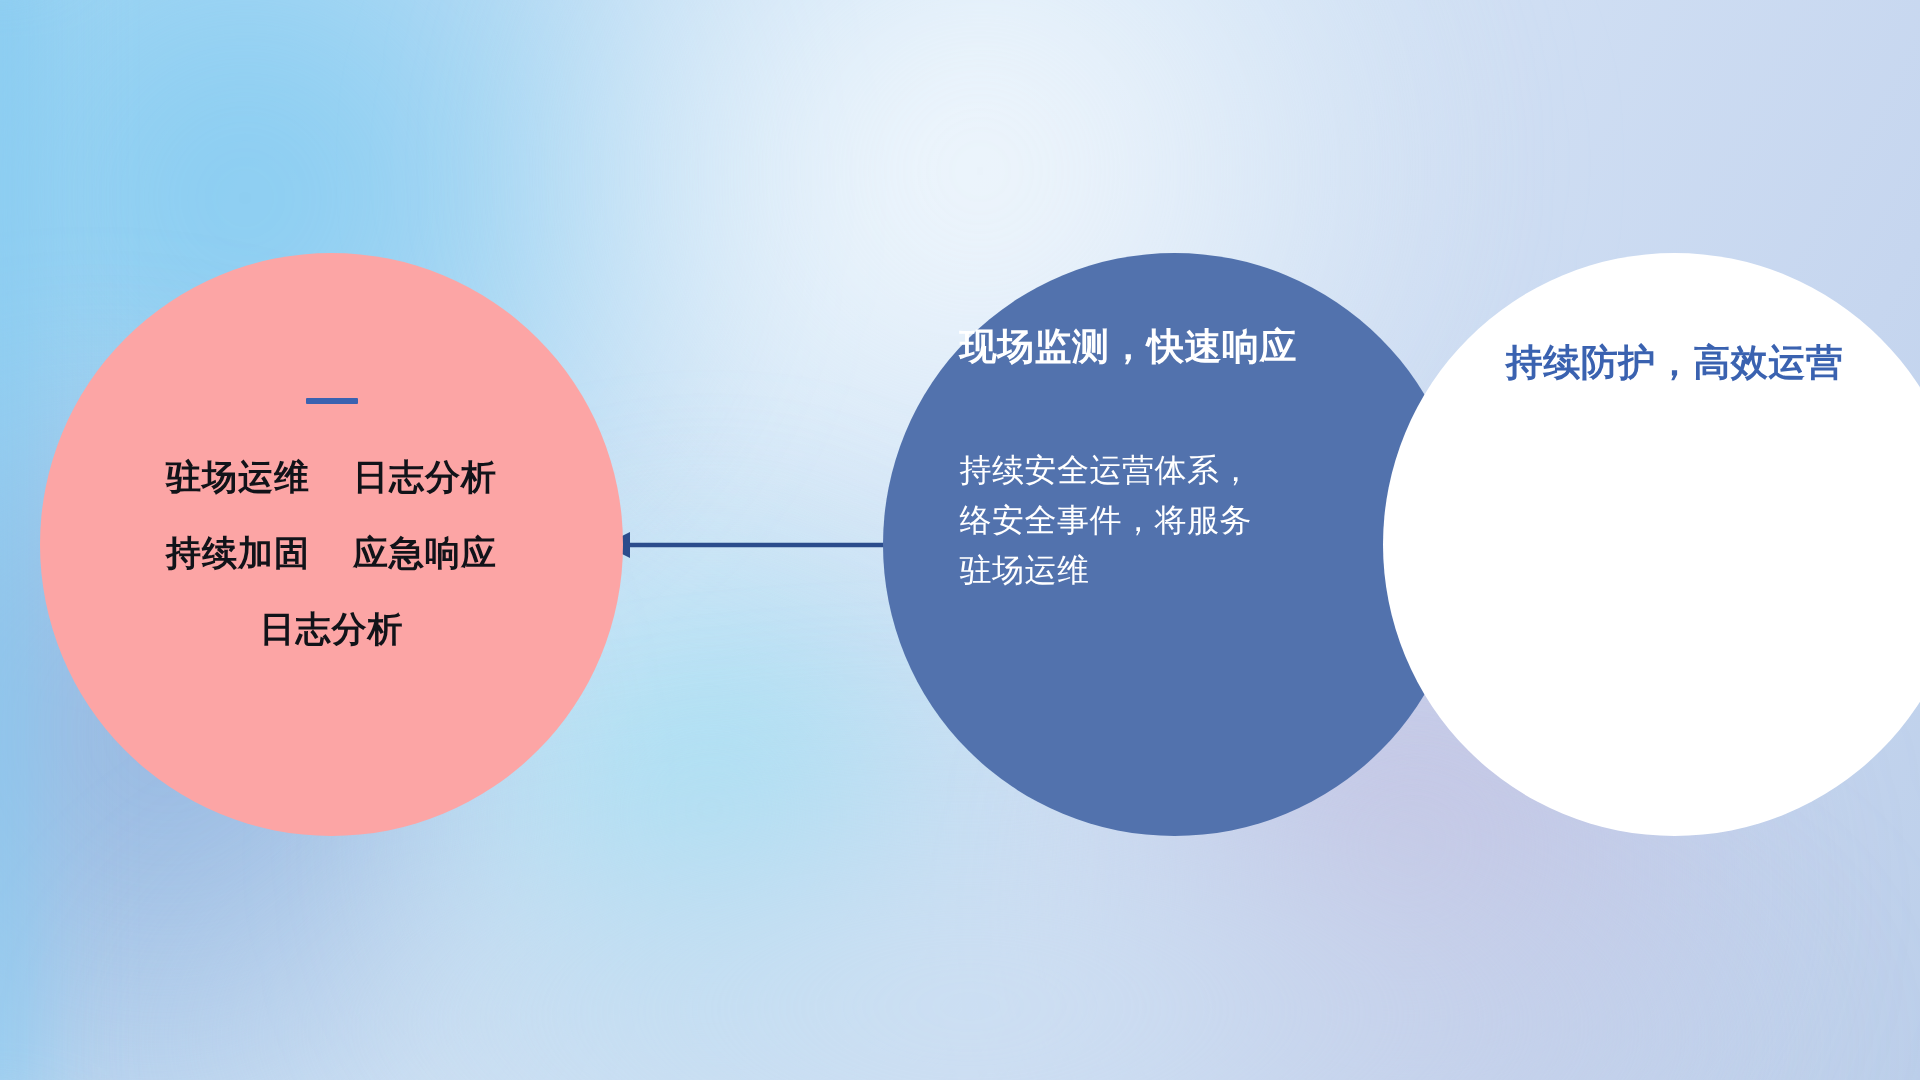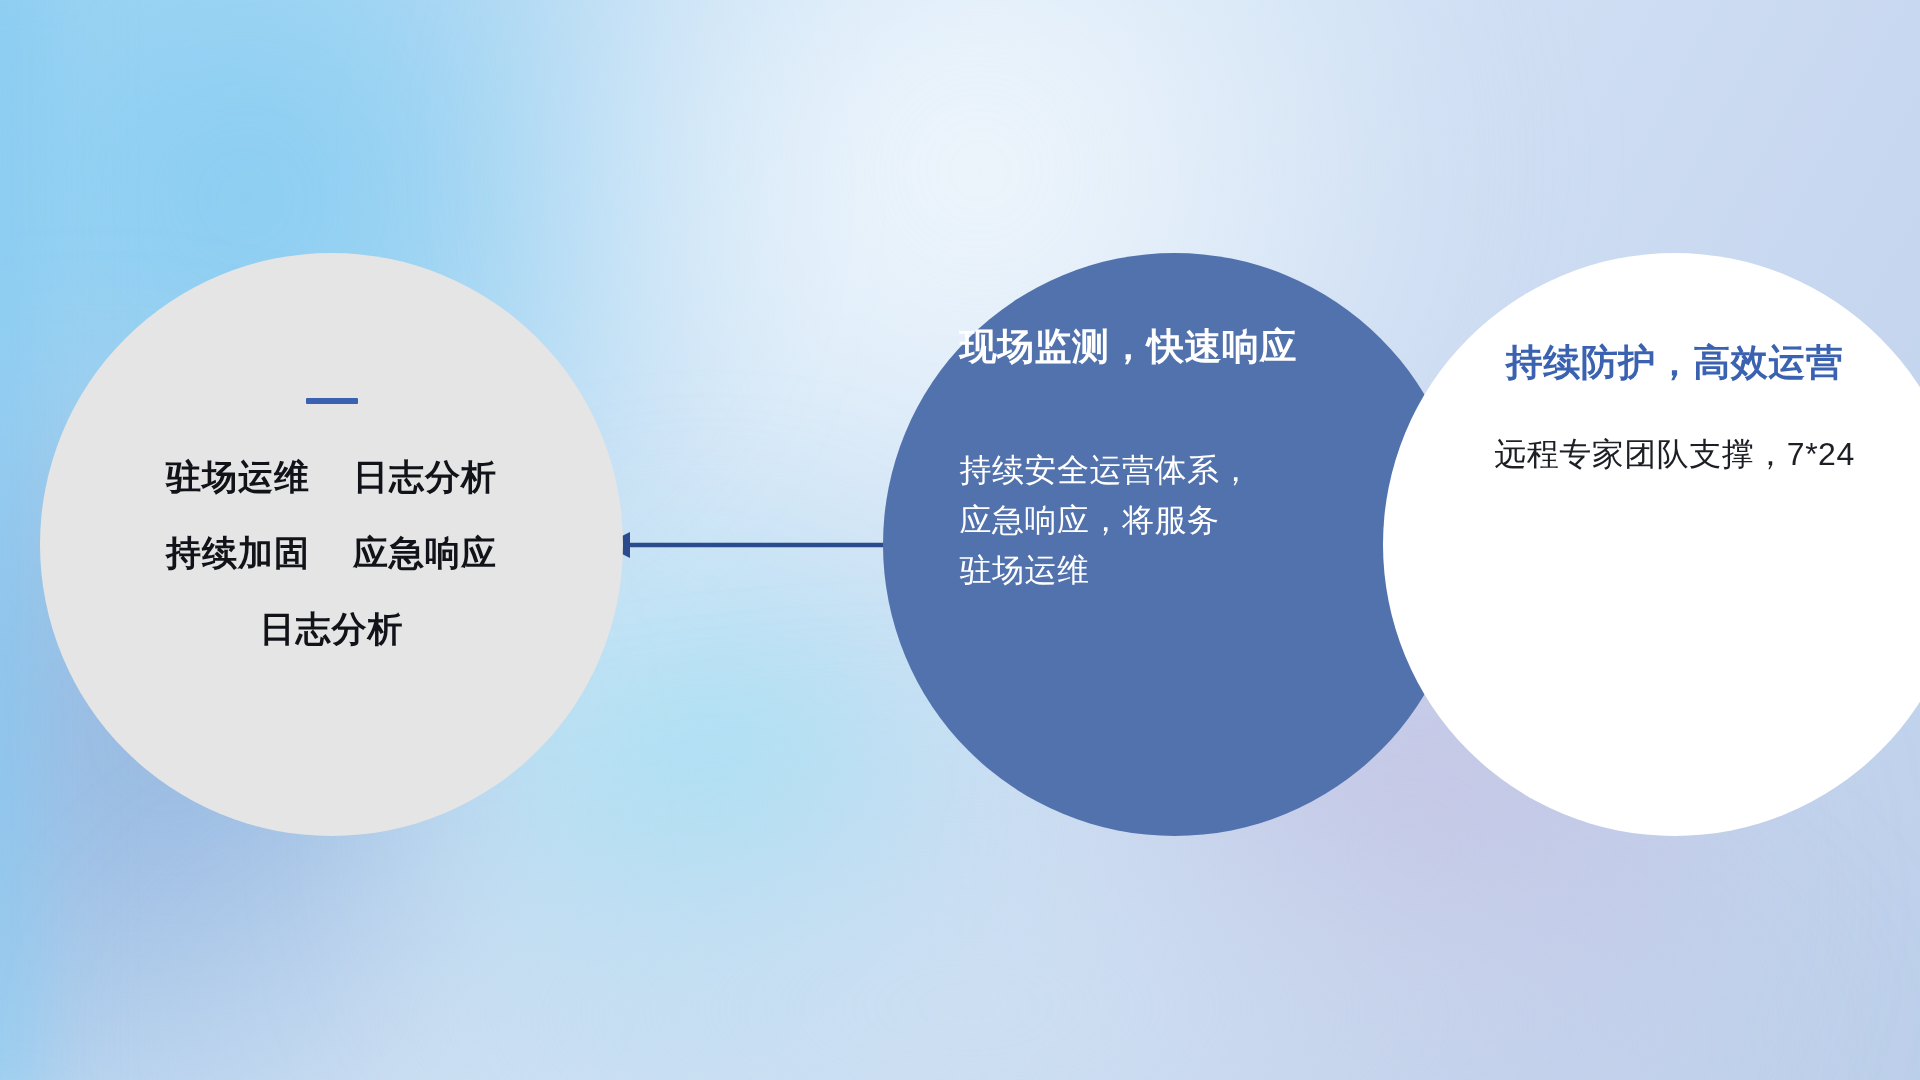--- a/index.html
+++ b/index.html
@@ -57,21 +57,21 @@
   .circle {
     position:absolute;
     border-radius:50%;
     display:flex;
     flex-direction:column;
     align-items:center;
   }
 
   #circle-left {
     left:40px; top:253px; width:583px; height:583px;
-    background:#e5e5e5;
+    background:#fca5a5;
     z-index:3;
   }
   #circle-mid {
     left:883px; top:253px; width:583px; height:583px;
     background:#5272ad;
     z-index:4;
   }
   #circle-right {
     left:1383px; top:253px; width:583px; height:583px;
     background:#ffffff;
@@ -128,21 +128,21 @@
     margin-top:85px;
     width:450px;
     text-align:center;
   }
   .right-title {
     font-size:37px;
     font-weight:bold;
     color:#3a62b0;
     letter-spacing:.5px;
     white-space:nowrap;
-    margin-bottom:42px;
+    margin-bottom:114px;
   }
   .right-body {
     font-size:32px;
     color:#1d1f25;
     line-height:1.56;
     letter-spacing:.5px;
     font-weight:400;
   }
 
   
@@ -179,26 +179,25 @@
     <div class="kw-row">持续加固    应急响应</div>
     <div class="kw-row last">日志分析</div>
   </div>
 </div>
 
 <div class="circle" id="circle-mid">
   <div class="mid-inner">
     <div class="mid-title">现场监测，快速响应</div>
     <div class="mid-body">
       <div>持续安全运营体系，</div>
-      <div>应急响应，将服务</div>
+      <div>络安全事件，将服务</div>
       <div>驻场运维</div>
     </div>
   </div>
 </div>
 
 <div class="circle" id="circle-right">
   <div class="right-inner">
     <div class="right-title">持续防护，高效运营</div>
     <div class="right-body">
-      <div>远程专家团队支撑，7*24</div>
     </div>
   </div>
 </div>
 
 </body></html>

